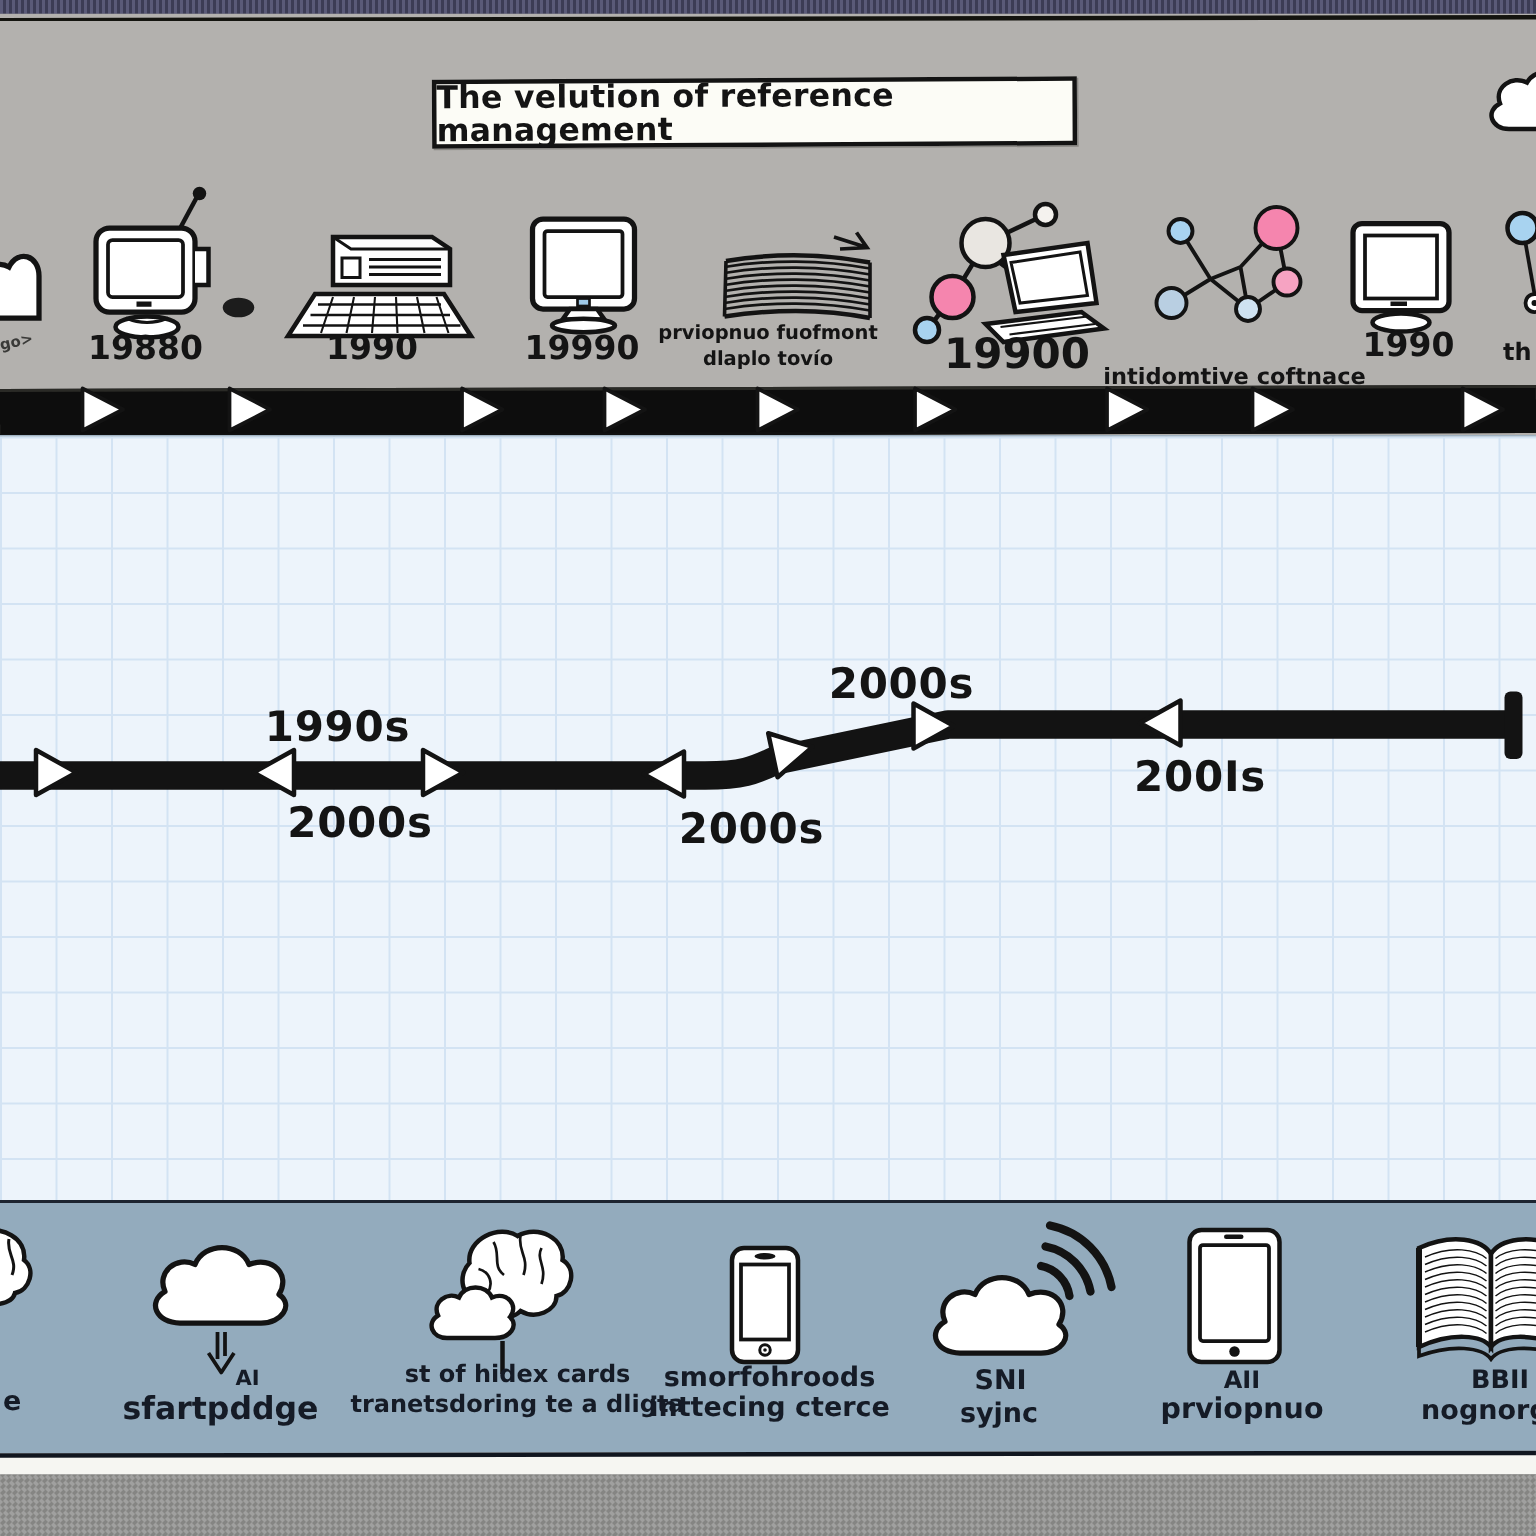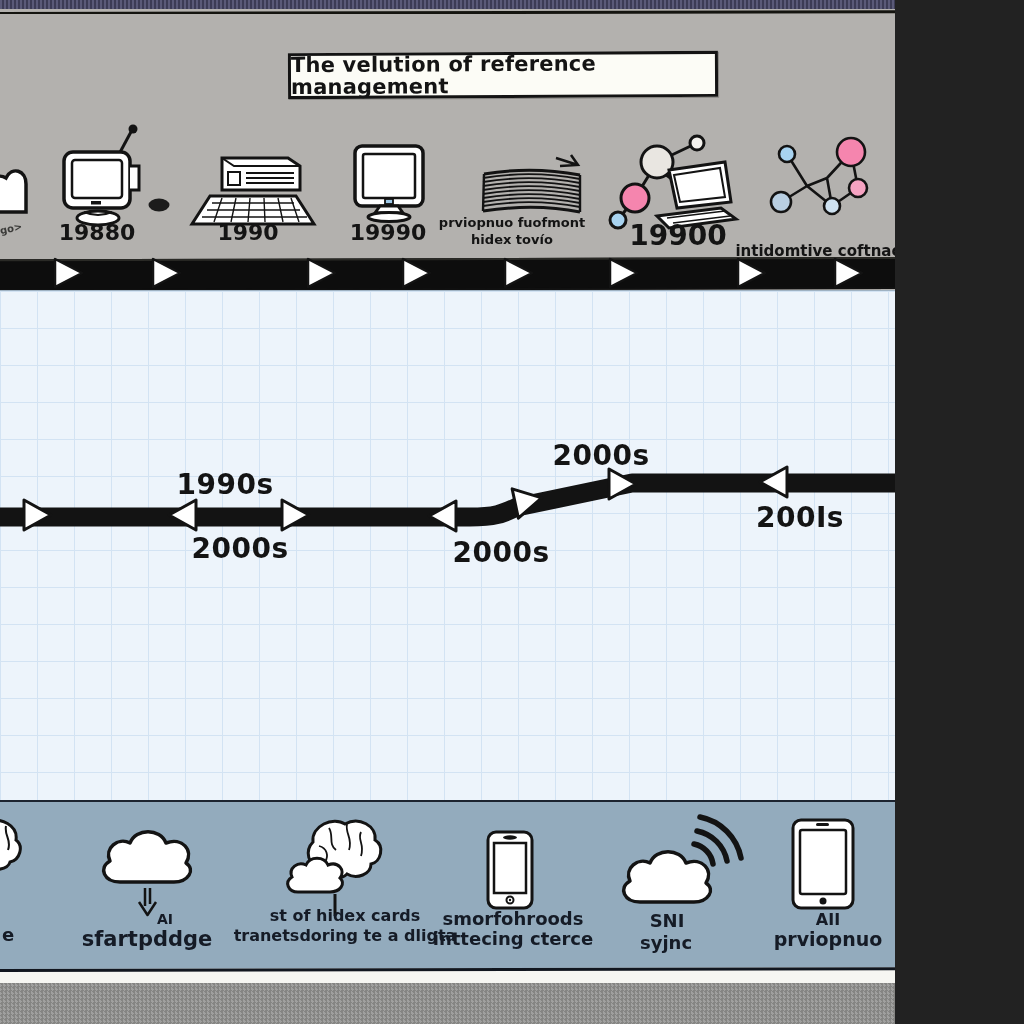--- a/index.html
+++ b/index.html
@@ -1,16 +1,16 @@
 <!DOCTYPE html>
 <html><head>
 <meta charset="utf-8">
 <style>
   html,body{margin:0;padding:0;background:#222;}
-  #stage{position:relative;width:895px;height:1024px;overflow:hidden;
+  #stage{position:relative;width:1024px;height:1024px;overflow:hidden;
          font-family:"DejaVu Sans",sans-serif;background:#b3b1ae;}
   .abs{position:absolute;}
   .hand{font-weight:bold;color:#141414;line-height:1.05;}
   .ctr{transform:translateX(-50%);text-align:right;white-space:nowrap;}
 
   
   #top-strip{left:0;top:0;width:1024px;height:9px;background:#45455e;
     background-image:repeating-linear-gradient(90deg,#5a5a78 0 2px,#3c3c55 2px 4px);}
   #top-rule{left:0;top:11px;width:1024px;height:3px;background:#14140f;transform:rotate(-0.12deg);}
 
@@ -112,21 +112,21 @@
   <div class="abs hand ctr" style="left:388px;top:221px;font-size:22px">19990</div>
 
   <svg class="abs" style="left:472px;top:150px" width="120" height="72" viewBox="0 0 120 72">
     <path d="M84 8 L106 15 M88 16 L106 15 L99 5" fill="none" class="ink" stroke-width="2.5"></path>
     <path d="M12 24 C42 19 76 19 108 25" fill="none" class="ink" stroke-width="3"></path>
     <path d="M11 28 C41 23 76 23 108 29 M11 32 C41 27 76 27 108 33 M11 36 C41 31 76 31 108 37 M11 40 C41 35 76 35 108 41 M11 44 C41 39 76 39 108 45 M11 48 C41 43 76 43 108 49 M11 52 C41 47 76 47 108 53 M11 56 C41 51 76 51 108 57" fill="none" class="ink" stroke-width="1.8"></path>
     <path d="M11 61 C44 56 78 56 108 62" fill="none" class="ink" stroke-width="3"></path>
     <path d="M12 24 L11 61 M108 25 L108 62" fill="none" class="ink" stroke-width="2.4"></path>
   </svg>
   <div class="abs hand ctr" style="left:512px;top:216px;font-size:13px">prviopnuo fuofmont</div>
-  <div class="abs hand ctr" style="left:512px;top:233px;font-size:13px">hidex tovío</div>
+  <div class="abs hand ctr" style="left:512px;top:233px;font-size:13px">dlaplo tovío</div>
 
   <svg class="abs" style="left:605px;top:128px" width="135" height="100" viewBox="0 0 135 100">
     <path d="M52 34 L30 70 M52 34 L92 15 M30 70 L13 92 M52 40 L68 52" fill="none" class="ink" stroke-width="3"></path>
     <circle cx="92" cy="15" r="7" fill="#f4f2ee" class="ink" stroke-width="3"></circle>
     <circle cx="52" cy="34" r="16" fill="#e9e6e1" class="ink" stroke-width="3"></circle>
     <circle cx="30" cy="70" r="14" fill="#f585ae" class="ink" stroke-width="3"></circle>
     <circle cx="13" cy="92" r="8" fill="#a8d3f0" class="ink" stroke-width="3"></circle>
     <path d="M64 42 L120 34 L126 74 L72 80 Z" fill="#fff" class="ink" stroke-width="3"></path>
     <path d="M69 47 L115 40 L120 69 L75 74 Z" fill="#fff" class="ink" stroke-width="2"></path>
     <path d="M52 88 L116 80 L131 91 L64 100 Z" fill="#fff" class="ink" stroke-width="3"></path>

